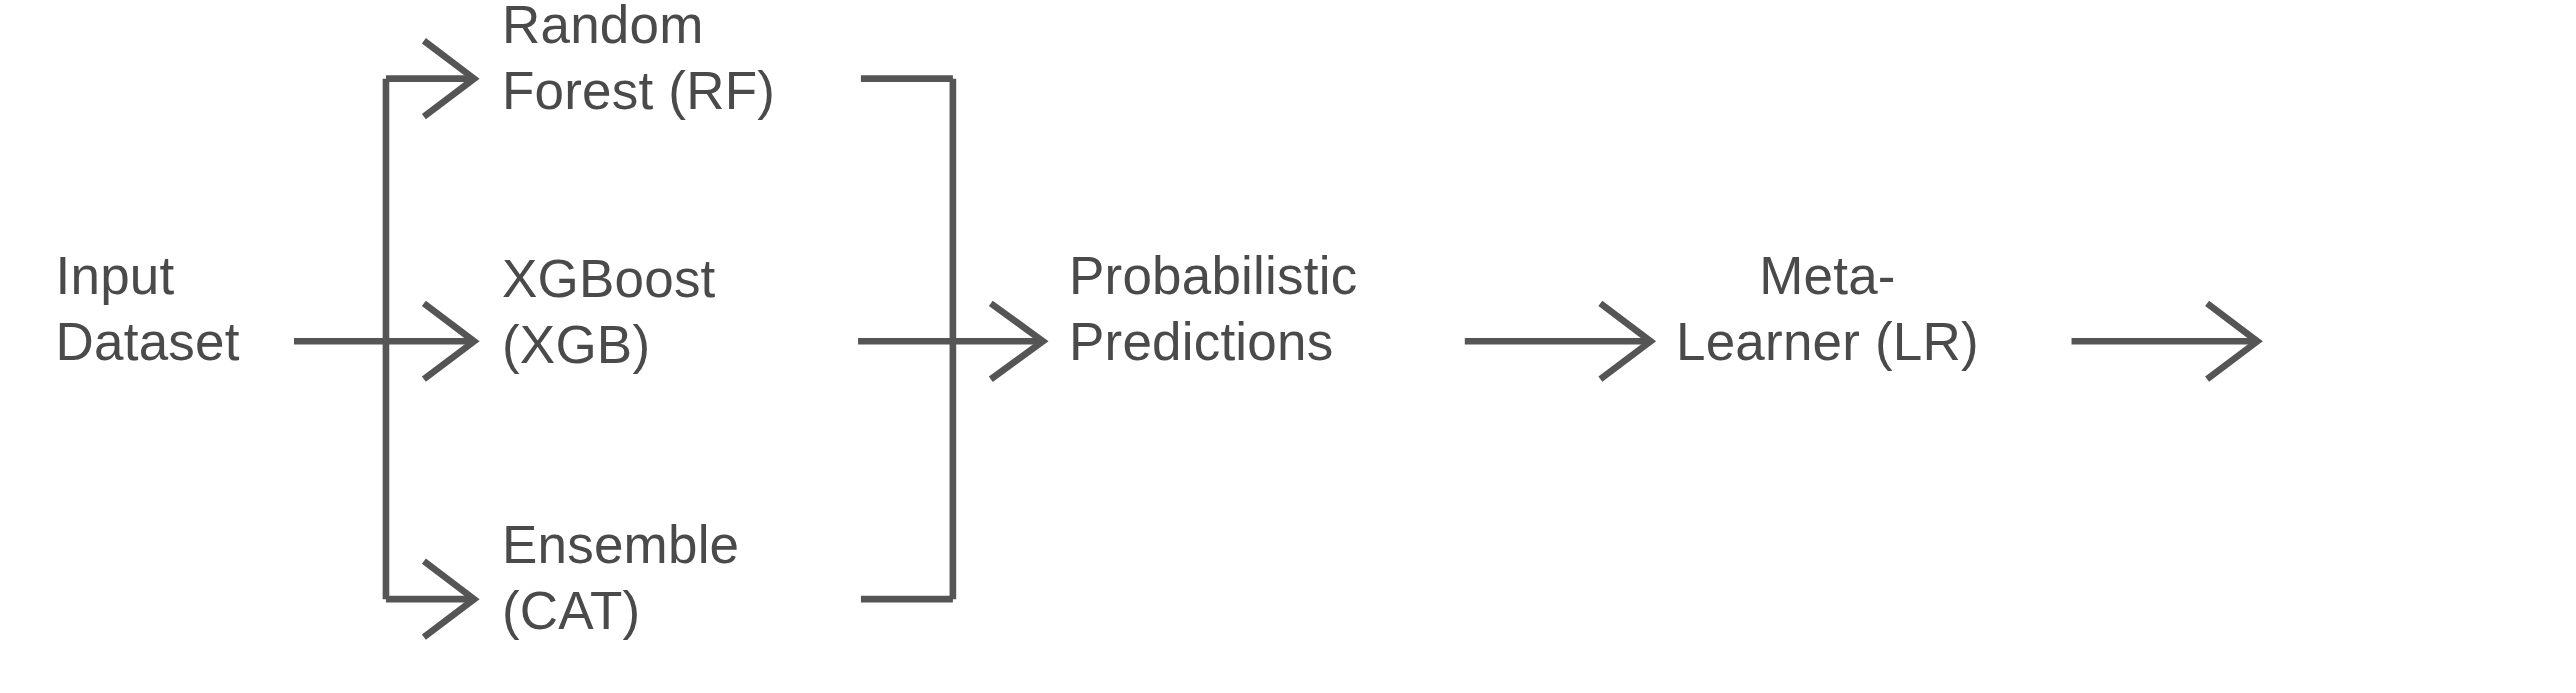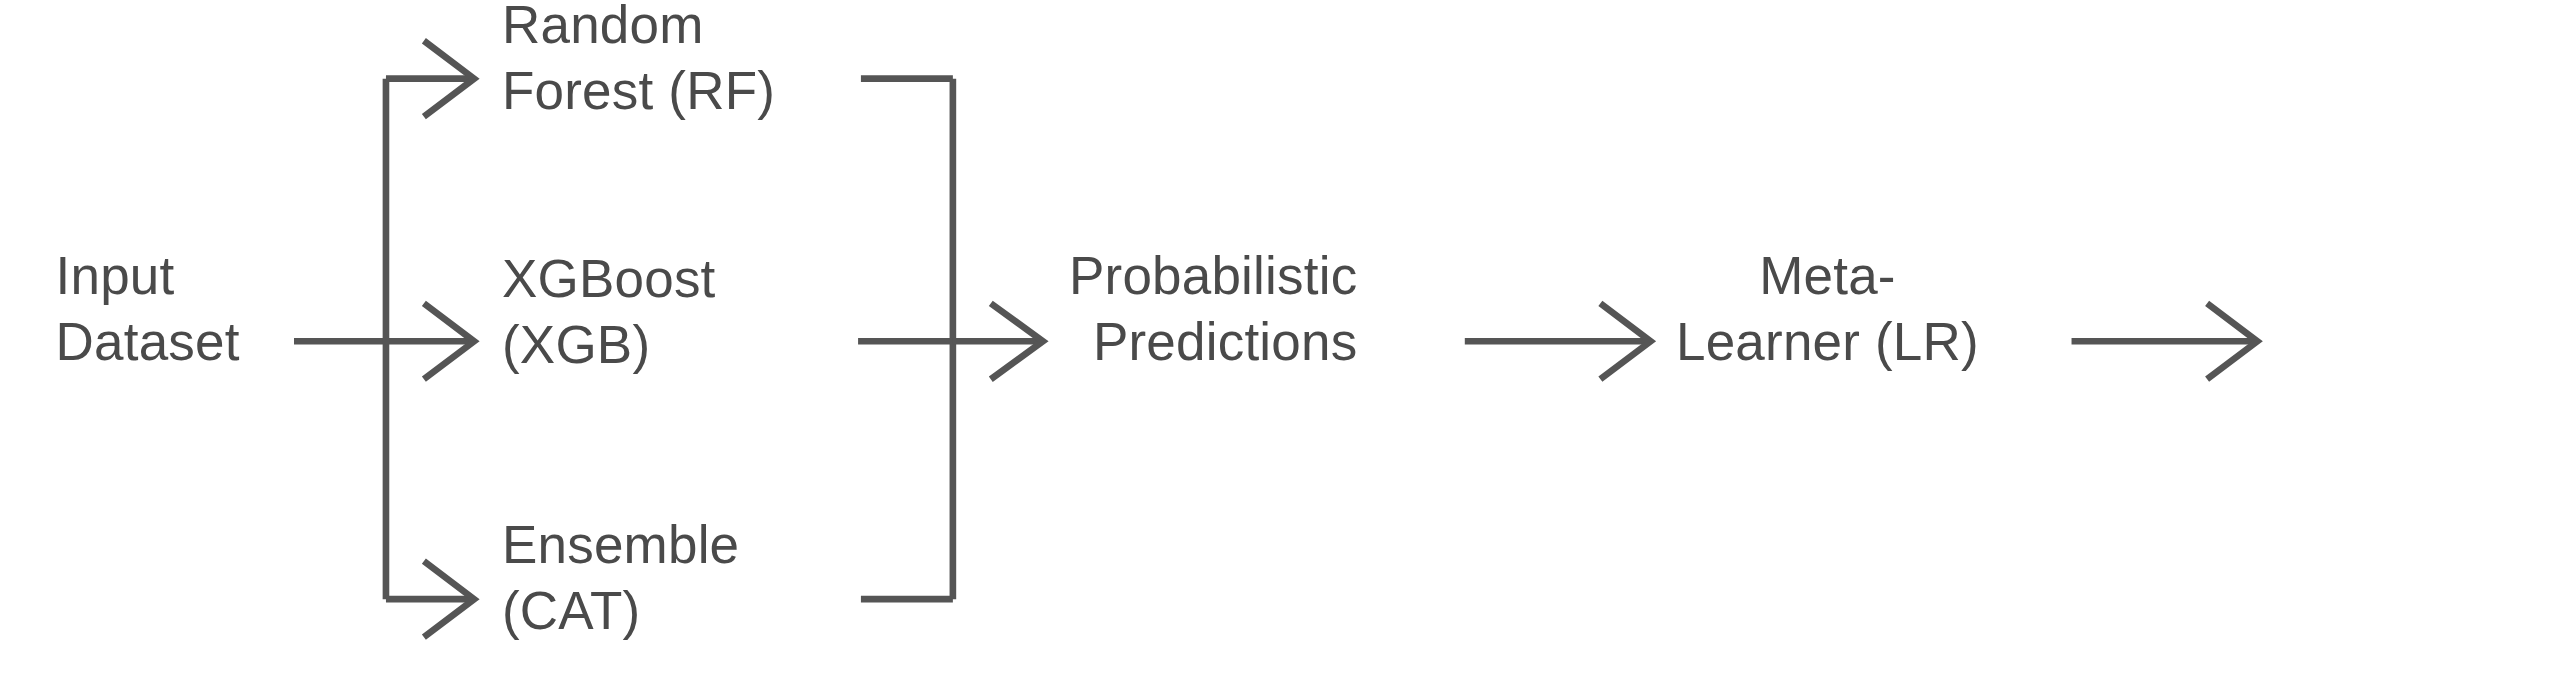--- a/index.html
+++ b/index.html
@@ -75,21 +75,21 @@
 
   <div class="node-label" style="left:502px; top:-7.6px;">Random
 Forest (RF)</div>
 
   <div class="node-label" style="left:502px; top:246px;">XGBoost
 (XGB)</div>
 
   <div class="node-label" style="left:502px; top:512px;">Ensemble
 (CAT)</div>
 
-  <div class="node-label" style="left:1069px; top:243px;text-align:right;">Probabilistic
+  <div class="node-label" style="left:1069px; top:243px;">Probabilistic
 Predictions</div>
 
   <div class="node-label" style="left:1676px; top:243px;text-align:center;">Meta-
 Learner (LR)</div>
 
 
 </div>
 
 
 </body></html>

